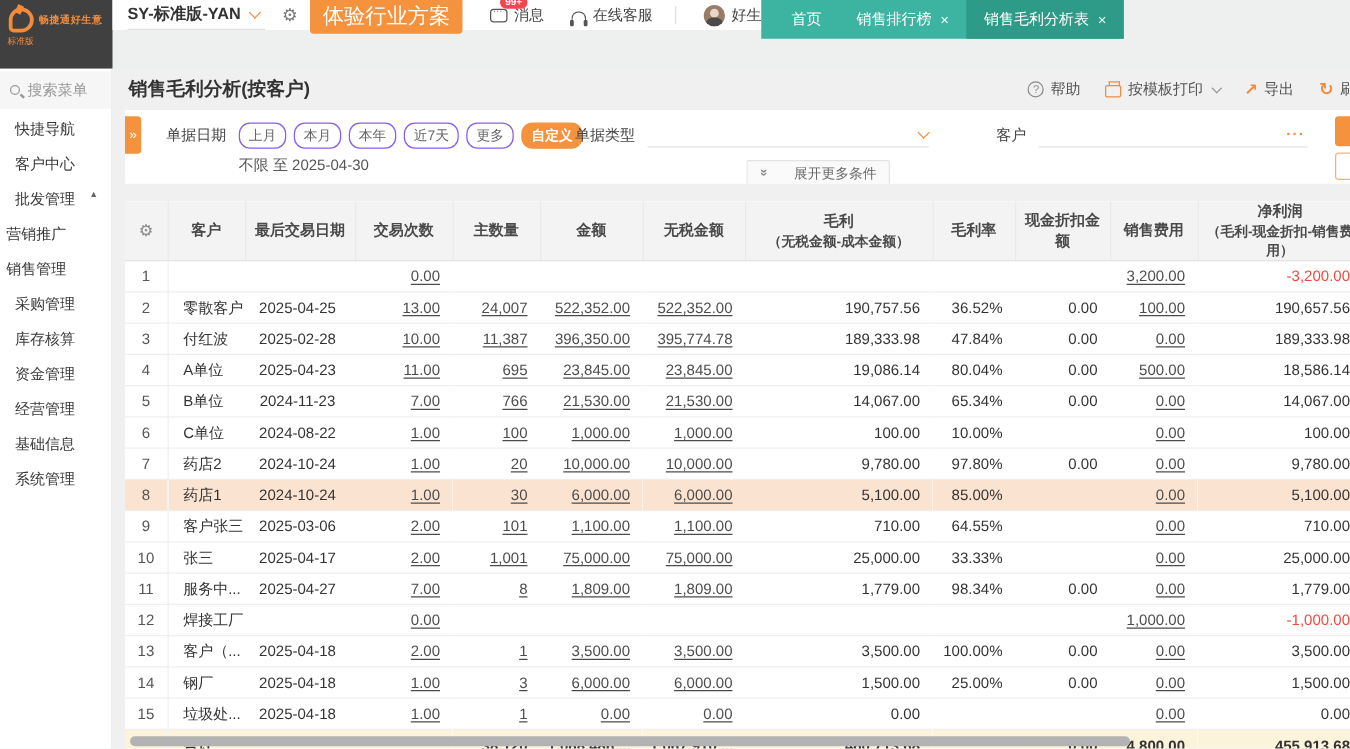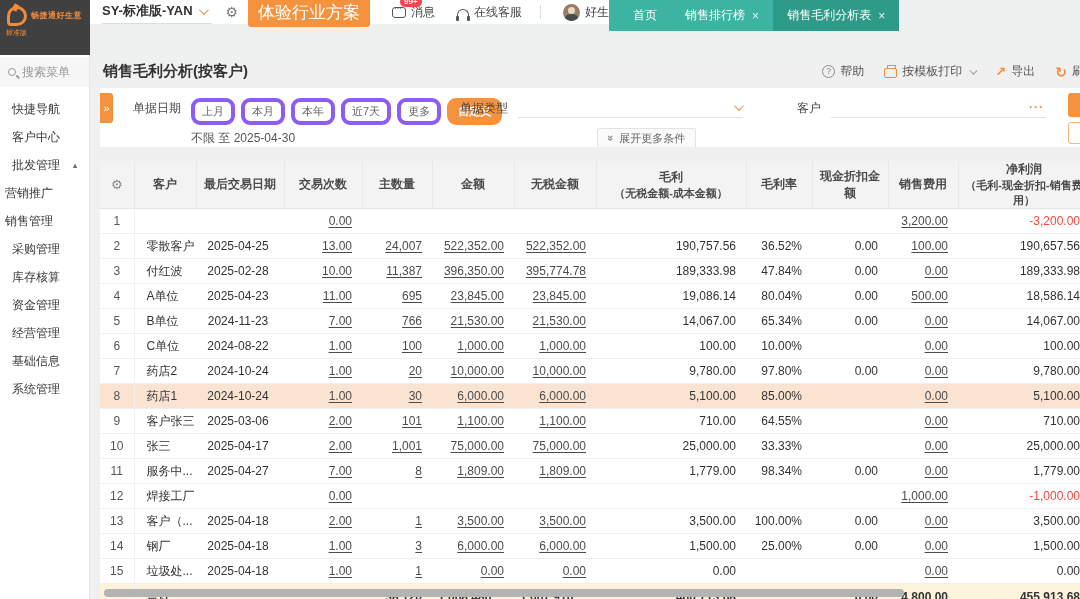--- a/index.html
+++ b/index.html
@@ -43,21 +43,21 @@
   .tab.active{background:#2e9a88;}
   .tab-x{color:rgba(255,255,255,.9);font-size:12px;line-height:1;}
 
   
   .sidebar{background:#fff;border-right:1px solid #e7e7e7;overflow:hidden;}
   .side-search{display:flex;align-items:center;gap:6px;background:#f6f6f6;height:30px;padding:0 8px;margin:2px 0 8px 0;cursor:text;}
   .icon-search{width:8px;height:8px;border:1.5px solid #999;border-radius:50%;position:relative;display:inline-block;flex:0 0 auto;}
   .icon-search:after{content:"";position:absolute;left:7px;top:7px;width:4px;height:1.5px;background:#999;transform:rotate(45deg);}
   .side-search input{border:none;background:transparent;outline:none;width:60px;font-size:12px;color:#4d7c0f;font-family:inherit;}
   .side-search input::placeholder{color:#999;}
-  .nav-item{height:28px;display:flex;align-items:center;justify-content:space-between;padding:0 10px 0 12px;font-size:12px;color:#383838;cursor:pointer;white-space:nowrap;}
+  .nav-item{height:28px;display:flex;align-items:flex-start;justify-content:space-between;padding:0 10px 0 12px;font-size:12px;color:#383838;cursor:pointer;white-space:nowrap;}
   .nav-item.child{padding-left:5px;}
   .nav-arrow{font-size:8px;color:#666;transform:scale(.9);}
 
   
   .content{background:#f0f0f0;padding-left:10px;overflow:hidden;}
   .page-head{height:33px;display:flex;align-items:center;padding:0 0 0 3px;}
   .page-title{font-size:15px;font-weight:bold;color:#333;}
   .actions{margin-left:auto;display:flex;align-items:center;gap:20px;white-space:nowrap;}
   .act{display:flex;align-items:center;gap:5px;font-size:12px;color:#555;cursor:pointer;}
   .icon-help{width:13px;height:13px;border:1.2px solid #8a8a8a;border-radius:50%;color:#8a8a8a;font-size:9px;line-height:11px;text-align:center;display:inline-block;}
@@ -70,31 +70,31 @@
 
   
   .filter-panel{position:relative;background:#fff;height:59px;}
   .side-tab{position:absolute;left:0;top:5px;width:13px;height:30px;background:#f5923e;color:#fff;border-radius:0 3px 3px 0;font-size:11px;display:flex;align-items:center;justify-content:center;cursor:pointer;}
   .f-field{position:absolute;display:flex;align-items:flex-start;gap:10px;}
   .f-date{left:33px;top:10px;}
   .f-type{left:360px;top:10px;}
   .f-cust{left:697px;top:10px;}
   .f-label{font-size:12px;color:#444;padding-top:2px;white-space:nowrap;}
   .pill-row{display:flex;align-items:center;gap:6px;}
-  .pill{font-size:11px;color:#666;border:4px solid #8b5cf6;border-radius:9px;padding:2px 7px;background:#fff;cursor:pointer;white-space:nowrap;}
+  .pill{font-size:11px;color:#666;border:1px solid #8b5cf6;border-radius:9px;padding:2px 7px;background:#fff;cursor:pointer;white-space:nowrap;}
   .pill.active{background:#f5923e;border-color:#f5923e;color:#fff;font-weight:bold;}
   .date-range{font-size:12px;color:#555;margin-top:5px;}
   .uinput{position:relative;border-bottom:1px solid #e2e2e2;height:20px;cursor:text;}
   .uinput.type{width:225px;}
   .uinput.cust{width:215px;}
   .uinput .chev{position:absolute;right:2px;top:6px;}
   .dots{position:absolute;right:2px;top:2px;color:#f28b3b;font-weight:bold;font-size:12px;letter-spacing:1px;cursor:pointer;}
   .btn-query{position:absolute;right:-28px;top:5px;width:40px;height:24px;background:#f5923e;border-radius:3px;cursor:pointer;}
   .btn-reset{position:absolute;right:-28px;top:34px;width:40px;height:22px;background:#fff;border:1px solid #f5b37a;border-radius:3px;cursor:pointer;}
-  .expand-btn{position:absolute;left:497px;top:40px;height:19px;background:#fafafa;border:1px solid #e3e3e3;border-bottom:none;border-radius:2px 2px 0 0;display:flex;align-items:center;gap:5px;padding:0 10px;font-size:11px;color:#666;cursor:pointer;}
+  .expand-btn{position:absolute;left:497px;top:40px;height:19px;background:#fafafa;border:1px solid #e3e3e3;border-bottom:none;border-radius:2px 2px 0 0;display:flex;align-items:center;gap:21px;padding:0 10px;font-size:11px;color:#666;cursor:pointer;}
   .icon-dblchev{display:inline-block;transform:rotate(90deg);color:#8a8a8a;font-size:11px;font-weight:bold;}
 
   
   .table-panel{position:relative;background:#fff;margin-top:14px;height:438px;overflow:hidden;}
   table{border-collapse:collapse;table-layout:fixed;width:990px;}
   th{height:36px;background:#f3f3f3;font-size:12px;font-weight:bold;color:#4a4a4a;text-align:center;border-right:1px solid #e9e9e9;border-bottom:1px solid #e4e4e4;padding:0 2px;}
   th .h2{display:block;font-size:11px;font-weight:bold;}
   td{height:25px;font-size:12px;color:#333;border-bottom:1px solid #efefef;padding:0 10px 0 6px;white-space:nowrap;overflow:hidden;}
   td.c0{text-align:center;padding:0;border-right:1px solid #f0f0f0;color:#555;}
   td.c1{text-align:left;padding-left:12px;}

